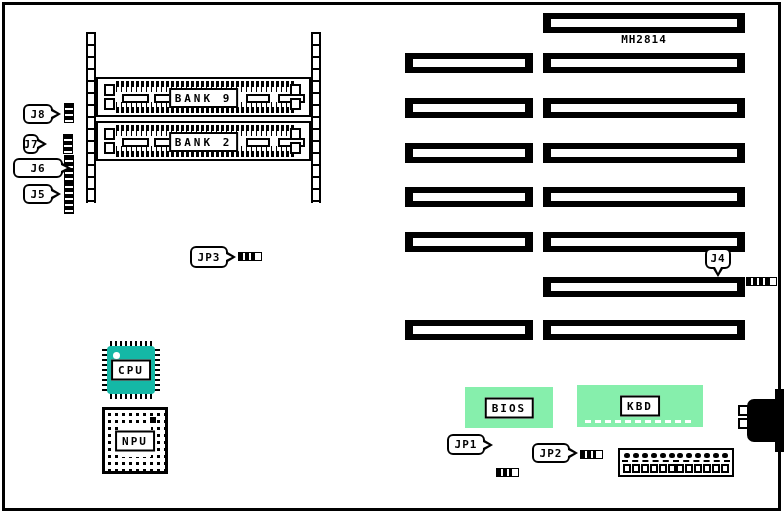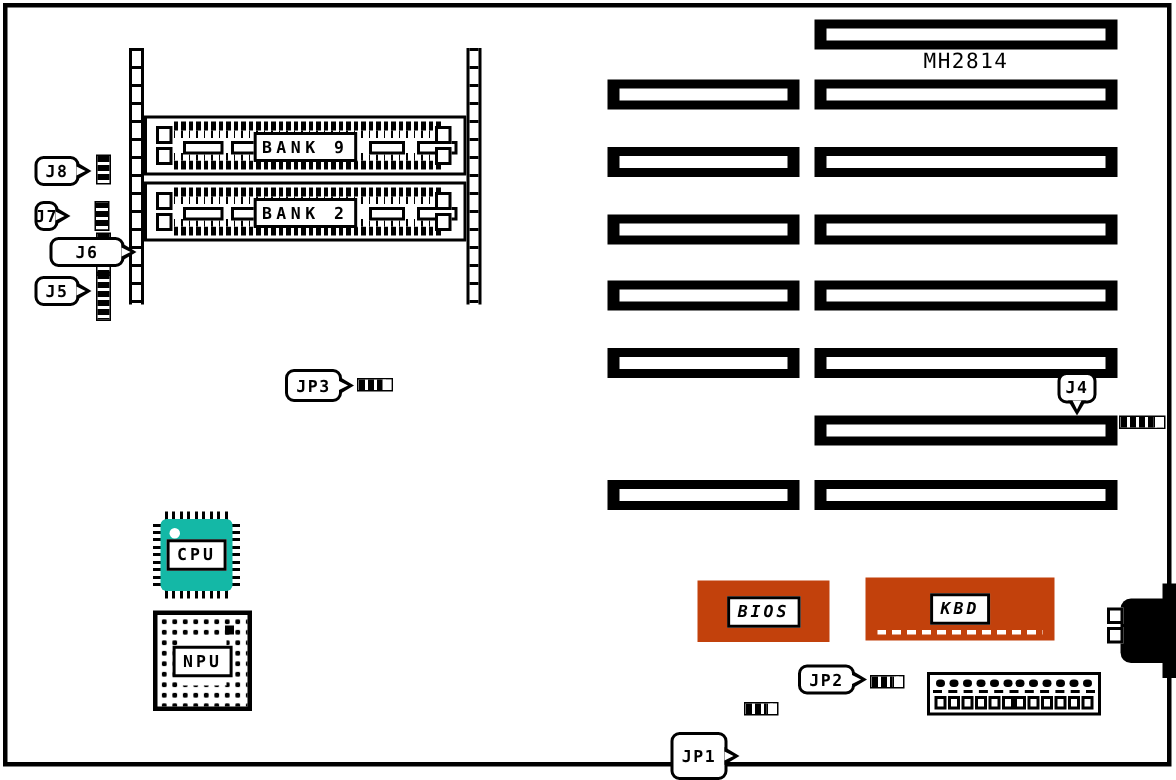--- a/index.html
+++ b/index.html
@@ -56,21 +56,21 @@
           background:repeating-linear-gradient(180deg,#000 0 4px,#fff 4px 6px);}
   .hblock{position:absolute;border:1px solid #000;box-sizing:border-box;
           background:repeating-linear-gradient(90deg,#000 0 4px,#fff 4px 6px);}
   .endcell{position:absolute;right:0;top:0;bottom:0;width:6px;background:#fff;
            border-left:1px solid #000;}
 
   
   .slot{position:absolute;height:20px;background:#000;}
   .slot i{position:absolute;left:8px;right:8px;top:6px;bottom:6px;background:#fff;}
   .model-label{position:absolute;left:543px;top:33px;width:202px;text-align:center;
-               font-size:14px;font-weight:normal;letter-spacing:1px;}
+               font-size:11px;font-weight:bold;letter-spacing:1px;}
 
   
   .cpu{position:absolute;left:102px;top:341px;width:58px;height:58px;}
   .cpu .teeth-h{position:absolute;left:8px;right:8px;height:6px;
         background:repeating-linear-gradient(90deg,#000 0 2px,transparent 2px 5px);}
   .cpu .tt{top:0}.cpu .tb{bottom:0}
   .cpu .teeth-v{position:absolute;top:8px;bottom:8px;width:6px;
         background:repeating-linear-gradient(180deg,#000 0 2px,transparent 2px 5px);}
   .cpu .tl{left:0}.cpu .trr{right:0}
   .cpu .body{position:absolute;left:5px;top:5px;right:5px;bottom:5px;background:#14b8a6;
@@ -84,21 +84,21 @@
        background-image:radial-gradient(circle,#000 1.7px,transparent 1.9px);
        background-size:7px 7px;background-position:1px 1px;}
   .npu .center{position:absolute;left:14px;top:14px;right:14px;bottom:14px;background:#fff;}
   .npu .marker{position:absolute;right:9px;top:7px;width:6px;height:6px;background:#000;}
 
   .chip-tag{position:absolute;left:50%;top:50%;transform:translate(-50%,-50%);
             background:#fff;border:2px solid #000;font-weight:bold;font-size:11px;
             letter-spacing:2px;padding:2px 5px;white-space:nowrap;z-index:2;}
 
   
-  .chip-black{position:absolute;background:#c2410c;font-style:italic;}
+  .chip-black{position:absolute;background:#86efac;}
   .kbd-dash{position:absolute;left:8px;right:8px;bottom:4px;height:3px;
             background:repeating-linear-gradient(90deg,#fff 0 6px,transparent 6px 10px);}
 
   
   .din-bar{position:absolute;left:775px;top:389px;width:9px;height:63px;background:#000;}
   .din-body{position:absolute;left:747px;top:399px;width:30px;height:43px;background:#000;
             border-radius:7px 0 0 7px;}
   .din-notch{position:absolute;width:11px;height:11px;border:2px solid #000;background:#fff;
              box-sizing:border-box;}
 
@@ -154,21 +154,21 @@
   </div>
   <div class="vblock" style="left:64px;top:103px;width:10px;height:20px"></div>
 
   <div class="callout" style="left:23px;top:134px;width:16px;height:20px">
     <span>J7</span>
     <i class="tail tr1"></i>
     <i class="tail tr2"></i>
   </div>
   <div class="vblock" style="left:63px;top:134px;width:10px;height:20px"></div>
 
-  <div class="callout" style="left:33px;top:158px;width:50px;height:20px">
+  <div class="callout" style="left:13px;top:158px;width:50px;height:20px">
     <span>J6</span>
     <i class="tail tr1"></i>
     <i class="tail tr2"></i>
   </div>
   <div class="vblock" style="left:64px;top:155px;width:10px;height:29px"></div>
 
   <div class="callout" style="left:23px;top:184px;width:30px;height:20px">
     <span>J5</span>
     <i class="tail tr1"></i>
     <i class="tail tr2"></i>
@@ -257,21 +257,21 @@
   </div>
 
   <div class="chip-black" style="left:465px;top:387px;width:88px;height:41px">
     <div class="chip-tag">BIOS</div>
   </div>
   <div class="chip-black" style="left:577px;top:385px;width:126px;height:42px">
     <div class="chip-tag">KBD</div>
     <i class="kbd-dash"></i>
   </div>
 
-  <div class="callout" style="left:447px;top:488px;width:38px;height:32px">
+  <div class="callout" style="left:447px;top:434px;width:38px;height:21px">
     <span>JP1</span>
     <i class="tail tr1"></i>
     <i class="tail tr2"></i>
   </div>
   <div class="hblock" style="left:496px;top:468px;width:23px;height:9px">
     <i class="endcell"></i>
   </div>
   <div class="callout" style="left:532px;top:443px;width:38px;height:20px">
     <span>JP2</span>
     <i class="tail tr1"></i>

